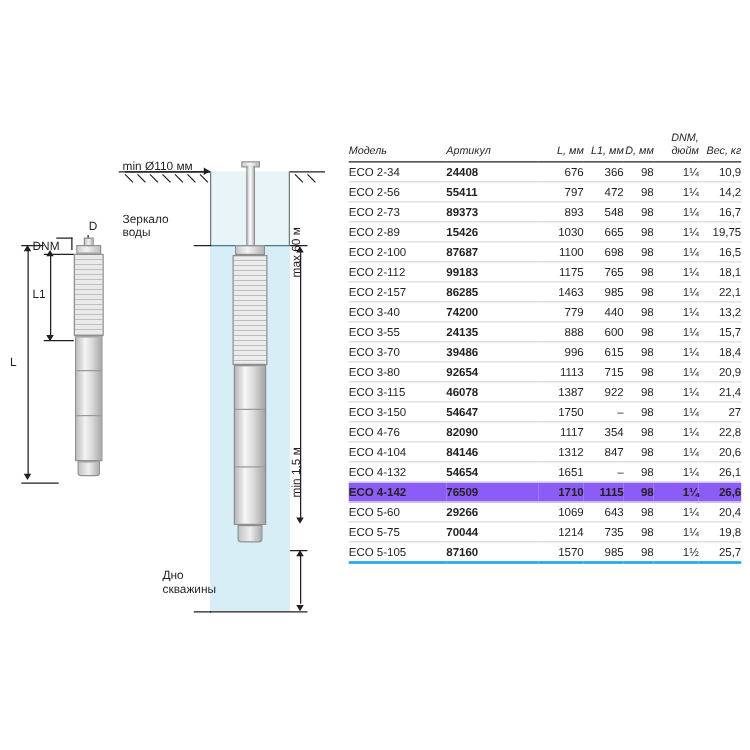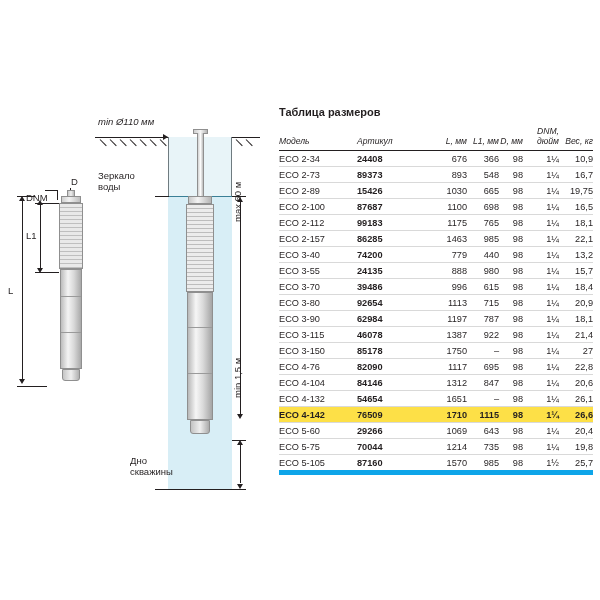--- a/index.html
+++ b/index.html
@@ -229,41 +229,41 @@
     line-height: 9.5px;
     border-bottom: 1px solid #231f20;
   }
   table.sizes th.num, table.sizes td.num { text-align: right; }
   table.sizes th.c, table.sizes td.c { text-align: right; }
   table.sizes tbody tr td {
     padding: 2.5px 0;
     border-bottom: 1px solid #d9d9d9;
     white-space: nowrap;
   }
-  table.sizes tbody tr:last-child td { border-bottom: 5px solid #0ea5e9; }
+  table.sizes tbody tr:last-child td { border-bottom: 2px solid #0ea5e9; }
   tr.highlight td {
-    background: #fde047;
+    background: #8b5cf6;
     font-weight: bold;
   }
   .col-model { width: 78px; }
   .col-art { width: 74px; font-weight: bold; }
   .col-l { width: 36px; }
   .col-l1 { width: 32px; }
   .col-d { width: 24px; }
   .col-dnm { width: 36px; }
   .col-w { width: 34px; }
 </style>
 </head>
 <body>
 
 <div class="page">
 
   <div class="diagram">
 
-    <div class="lbl" style="left:98px; top:116px;font-style:italic;">min Ø110 мм</div>
+    <div class="lbl" style="left:98px; top:128px;">min Ø110 мм</div>
     <div class="dimline hline" style="left:100px; top:137px; width:68px;"></div>
     <div class="arrow-right" style="left:163px; top:134px;"></div>
 
     <div class="lbl" style="left:26px; top:192px;">DNM</div>
     <div class="lbl" style="left:71px; top:176px;">D</div>
     <div class="dimline vline" style="left:70px; top:188px; height:12px;"></div>
     <div class="dimline vline" style="left:57px; top:190px; height:10px;"></div>
     <div class="dimline hline" style="left:45px; top:190px; width:13px;"></div>
 
     <div class="pump-s">
@@ -334,21 +334,20 @@
     <div class="dimline vline" style="left:240px; top:443px; height:40px;"></div>
     <div class="arrow-up" style="left:237px; top:440px;"></div>
     <div class="arrow-down" style="left:237px; top:484px;"></div>
     <div class="dimline hline" style="left:232px; top:440px; width:14px;"></div>
     <div class="dimline hline" style="left:232px; top:489px; width:14px;"></div>
     <div class="lbl" style="left:232px; top:398px; transform:rotate(-90deg); transform-origin: left top; white-space:nowrap;">min 1,5 м</div>
 
   </div>
 
   <div class="table-wrap">
-    <div class="table-title">Таблица размеров</div>
     <table class="sizes">
       <thead>
         <tr>
           <th class="col-model">Модель</th>
           <th class="col-art">Артикул</th>
           <th class="col-l num">L,
 мм</th>
           <th class="col-l1 num">L1,
 мм</th>
           <th class="col-d num">D,
@@ -363,20 +362,29 @@
           <tr>
             <td class="col-model">ECO 2-34</td>
             <td class="col-art">24408</td>
             <td class="col-l num">676</td>
             <td class="col-l1 num">366</td>
             <td class="col-d num">98</td>
             <td class="col-dnm c">1¼</td>
             <td class="col-w num">10,9</td>
           </tr>
           <tr>
+            <td class="col-model">ECO 2-56</td>
+            <td class="col-art">55411</td>
+            <td class="col-l num">797</td>
+            <td class="col-l1 num">472</td>
+            <td class="col-d num">98</td>
+            <td class="col-dnm c">1¼</td>
+            <td class="col-w num">14,2</td>
+          </tr>
+          <tr>
             <td class="col-model">ECO 2-73</td>
             <td class="col-art">89373</td>
             <td class="col-l num">893</td>
             <td class="col-l1 num">548</td>
             <td class="col-d num">98</td>
             <td class="col-dnm c">1¼</td>
             <td class="col-w num">16,7</td>
           </tr>
           <tr>
             <td class="col-model">ECO 2-89</td>
@@ -420,21 +428,21 @@
             <td class="col-l num">779</td>
             <td class="col-l1 num">440</td>
             <td class="col-d num">98</td>
             <td class="col-dnm c">1¼</td>
             <td class="col-w num">13,2</td>
           </tr>
           <tr>
             <td class="col-model">ECO 3-55</td>
             <td class="col-art">24135</td>
             <td class="col-l num">888</td>
-            <td class="col-l1 num">980</td>
+            <td class="col-l1 num">600</td>
             <td class="col-d num">98</td>
             <td class="col-dnm c">1¼</td>
             <td class="col-w num">15,7</td>
           </tr>
           <tr>
             <td class="col-model">ECO 3-70</td>
             <td class="col-art">39486</td>
             <td class="col-l num">996</td>
             <td class="col-l1 num">615</td>
             <td class="col-d num">98</td>
@@ -444,51 +452,42 @@
           <tr>
             <td class="col-model">ECO 3-80</td>
             <td class="col-art">92654</td>
             <td class="col-l num">1113</td>
             <td class="col-l1 num">715</td>
             <td class="col-d num">98</td>
             <td class="col-dnm c">1¼</td>
             <td class="col-w num">20,9</td>
           </tr>
           <tr>
-            <td class="col-model">ECO 3-90</td>
-            <td class="col-art">62984</td>
-            <td class="col-l num">1197</td>
-            <td class="col-l1 num">787</td>
-            <td class="col-d num">98</td>
-            <td class="col-dnm c">1¼</td>
-            <td class="col-w num">18,1</td>
-          </tr>
-          <tr>
             <td class="col-model">ECO 3-115</td>
             <td class="col-art">46078</td>
             <td class="col-l num">1387</td>
             <td class="col-l1 num">922</td>
             <td class="col-d num">98</td>
             <td class="col-dnm c">1¼</td>
             <td class="col-w num">21,4</td>
           </tr>
           <tr>
             <td class="col-model">ECO 3-150</td>
-            <td class="col-art">85178</td>
+            <td class="col-art">54647</td>
             <td class="col-l num">1750</td>
             <td class="col-l1 num">–</td>
             <td class="col-d num">98</td>
             <td class="col-dnm c">1¼</td>
             <td class="col-w num">27</td>
           </tr>
           <tr>
             <td class="col-model">ECO 4-76</td>
             <td class="col-art">82090</td>
             <td class="col-l num">1117</td>
-            <td class="col-l1 num">695</td>
+            <td class="col-l1 num">354</td>
             <td class="col-d num">98</td>
             <td class="col-dnm c">1¼</td>
             <td class="col-w num">22,8</td>
           </tr>
           <tr>
             <td class="col-model">ECO 4-104</td>
             <td class="col-art">84146</td>
             <td class="col-l num">1312</td>
             <td class="col-l1 num">847</td>
             <td class="col-d num">98</td>

